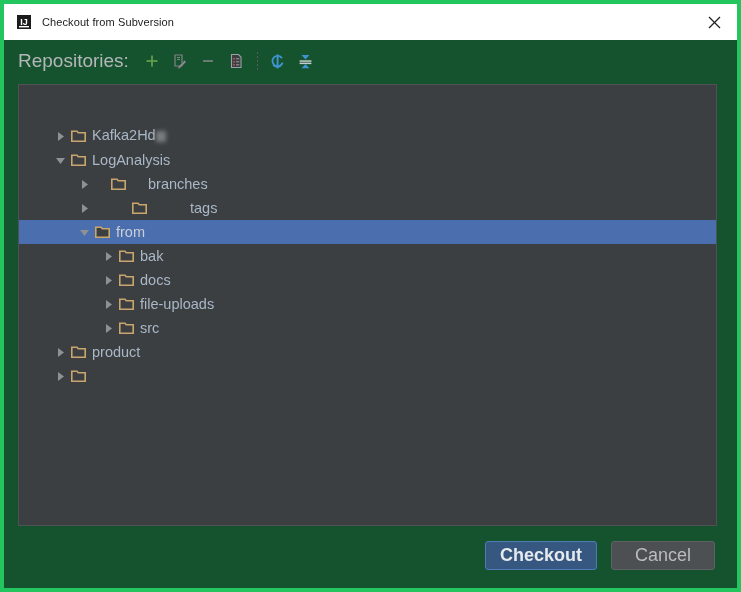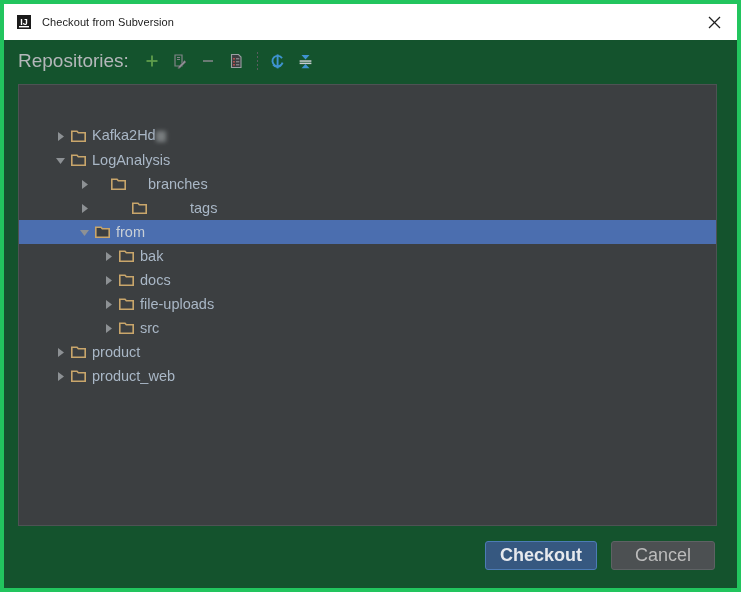--- a/index.html
+++ b/index.html
@@ -422,21 +422,20 @@
           <span class="twisty">
             <svg width="11" height="11" viewBox="0 0 11 11">
               <polygon fill="#8d9194" points="3,1 9,5.5 3,10"></polygon>
             </svg>
           </span>
           <span class="folder">
             <svg width="15" height="14" viewBox="0 0 15 14">
               <path d="M0.8 2.2 h5.2 l1.3 1.5 h6.9 v8.6 h-13.4 z" fill="#3c3f41" stroke="#c9a66b" stroke-width="1.6" stroke-linejoin="miter"></path>
             </svg>
           </span>
-          <span class="node-label"><span>product_web</span></span>
         </div>
       </div>
   </div>
 
   <div class="buttonbar">
     <div class="btn default">Checkout</div>
     <div class="btn">Cancel</div>
   </div>
 
 </div>

